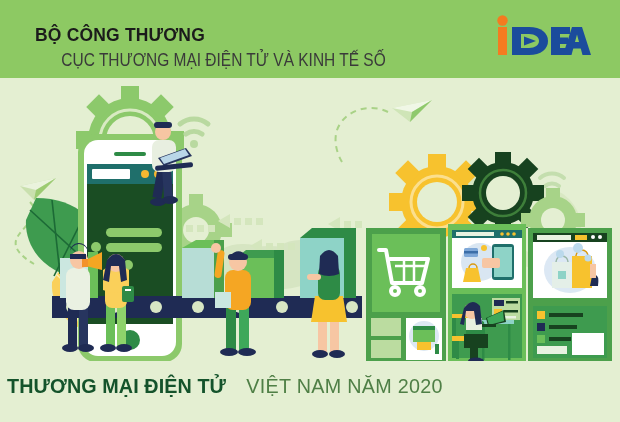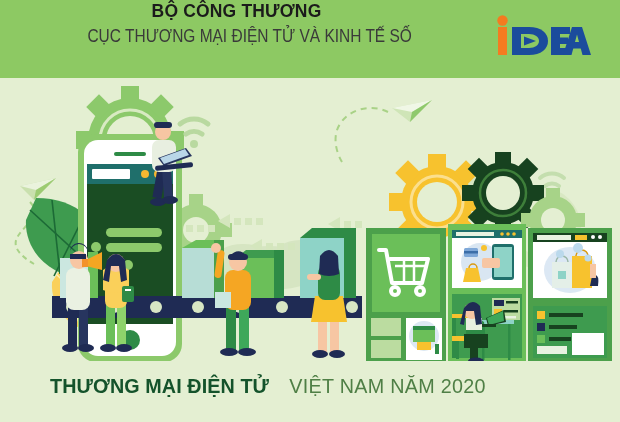--- a/index.html
+++ b/index.html
@@ -5,40 +5,40 @@
   html,body{margin:0;padding:0;}
   body{
     width:620px;height:422px;overflow:hidden;
     background:#E4EFD2;
     font-family:"Liberation Sans", sans-serif;
   }
   #poster{position:relative;width:620px;height:422px;overflow:hidden;background:#E4EFD2;}
 
   
   .header{position:absolute;left:0;top:0;width:620px;height:78px;background:#8DC963;overflow:hidden;}
-  .hdr-text{position:absolute;left:0;top:0;width:450px;text-align:center;padding-right:12px;box-sizing:border-box;}
+  .hdr-text{position:absolute;left:0;top:24px;width:450px;text-align:left;padding-right:12px;box-sizing:border-box;}
   .hdr-title{
     font-family:"Liberation Sans", sans-serif;
     font-weight:bold;font-size:19px;letter-spacing:.2px;color:#1b1b1b;
     transform:scaleX(.92);transform-origin:right center;line-height:22px;white-space:nowrap;
   }
   .hdr-sub{
     font-family:"Liberation Sans", sans-serif;
     font-weight:400;font-size:18px;color:#3a3a3a;
     transform:scaleX(.86);transform-origin:right center;line-height:24px;white-space:nowrap;margin-top:2px;
   }
   .logo{position:absolute;right:28px;top:14px;height:44px;display:flex;align-items:center;}
 
   
   .scene{position:absolute;left:0;top:78px;width:620px;height:285px;overflow:hidden;background:#E4EFD2;}
   .bottombar{position:absolute;left:0;top:363px;width:620px;height:59px;background:#E4EFD2;}
 
   
   .foot{
-    position:absolute;left:0;top:374px;width:492px;text-align:right;white-space:nowrap;
+    position:absolute;left:0;top:374px;width:492px;text-align:left;white-space:nowrap;
   }
   .foot-b{
     font-family:"Liberation Sans", sans-serif;
     font-weight:bold;font-size:21px;color:#14532b;letter-spacing:.1px;
     display:inline-block;transform:scaleX(.94);
   }
   .foot-r{
     font-family:"Liberation Sans", sans-serif;
     font-weight:400;font-size:21px;color:#4f7f46;letter-spacing:.3px;
     display:inline-block;transform:scaleX(.94);margin-left:7px;

